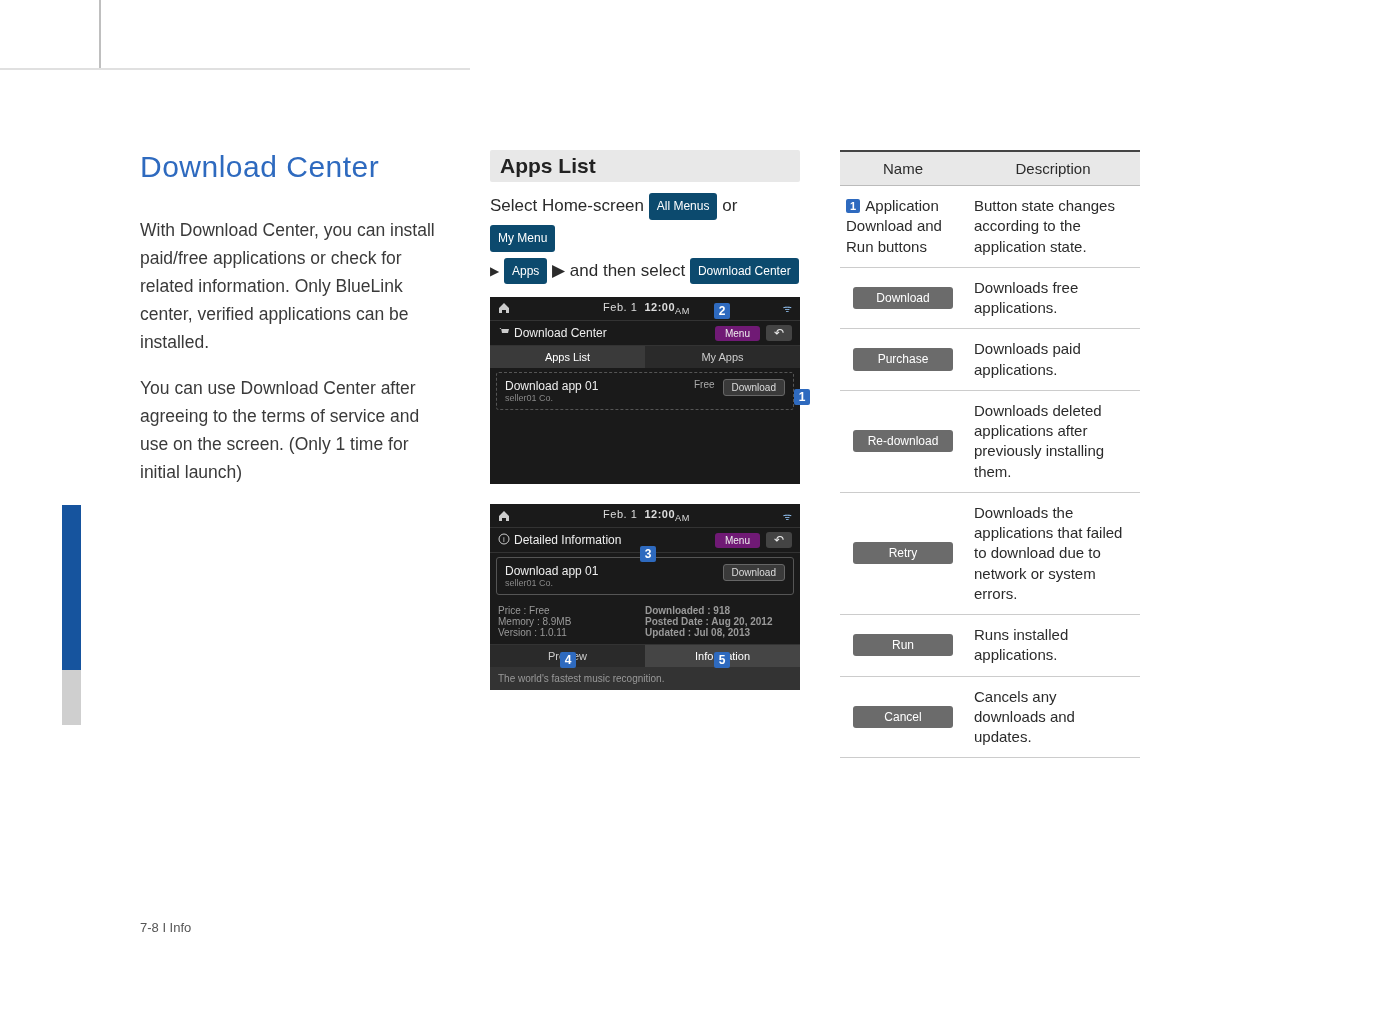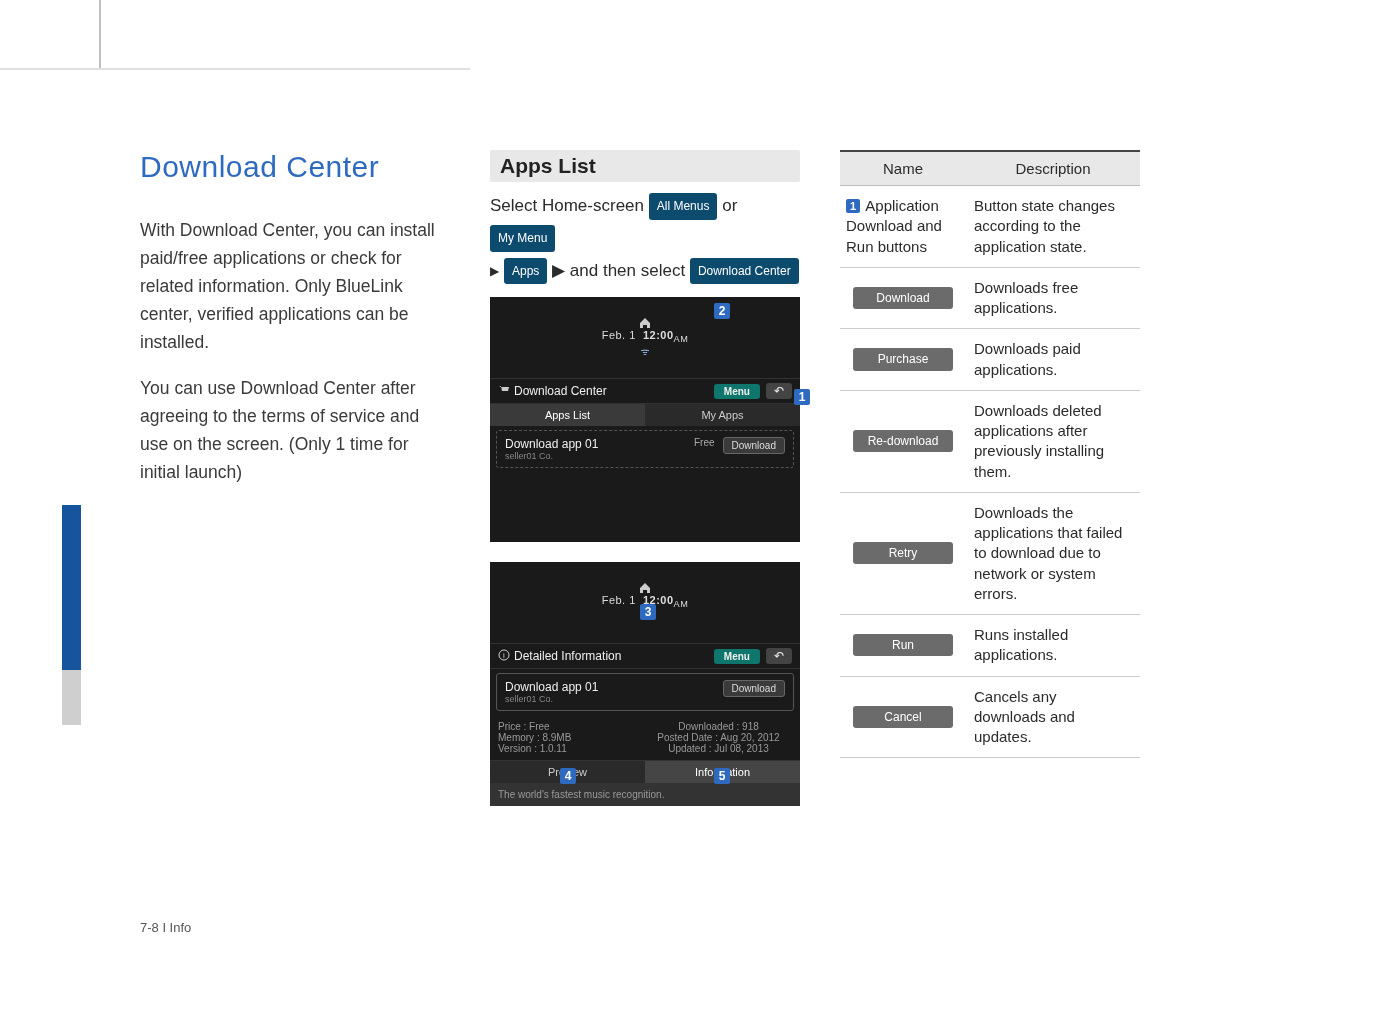--- a/index.html
+++ b/index.html
@@ -110,24 +110,23 @@
     margin-top: 10px;
     background: #1a1a1a;
     color: #ccc;
     font-size: 11px;
     position: relative;
     width: 310px;
   }
   .shot .statusbar {
     display: flex;
     align-items: center;
-    padding: 20px 8px;
+    padding: 4px 8px;
     font-size: 11px;
     color: #ddd;
-    flex-direction: column;
   }
   .shot .statusbar .home-ico {
     width: 12px; height: 12px;
     display: inline-block;
   }
   .shot .statusbar .clock {
     flex: 1;
     text-align: center;
     letter-spacing: 0.5px;
   }
@@ -141,27 +140,26 @@
     padding: 4px 8px;
     border-top: 1px solid #333;
     border-bottom: 1px solid #333;
   }
   .shot .titlebar .ttl {
     flex: 1;
     color: #eee;
     font-size: 12px;
   }
   .shot .titlebar .menu-btn {
-    background: #0f766e;
+    background: #701a75;
     color: #eee;
     font-size: 10px;
     padding: 2px 10px;
     border-radius: 3px;
     margin-right: 6px;
-    font-weight: bold;
   }
   .shot .titlebar .back-btn {
     background: #444;
     color: #eee;
     font-size: 12px;
     padding: 1px 8px;
     border-radius: 3px;
   }
   .shot .tabs {
     display: flex;
@@ -191,21 +189,21 @@
   .shot .row .rprice { font-size:10px; color:#aaa; margin-right:8px;}
   .shot .row .dl-btn {
     background:#3a3a3a; border:1px solid #666; color:#ddd;
     font-size:10px; padding:2px 8px; border-radius:3px;
   }
   .shot .blank { height:70px; }
 
   .shot .detail-body { padding: 6px 8px; font-size:10px; color:#999; }
   .shot .detail-row { display:flex; }
   .shot .detail-row .dleft { flex:1; }
-  .shot .detail-row .dright { flex:1; text-align:center; }
+  .shot .detail-row .dright { flex:1; text-align:left;font-weight:bold; }
   .shot .detail-tabs { display:flex; border-top:1px solid #333; }
   .shot .detail-tabs .dtab {
     flex:1; text-align:center; font-size:11px; padding:5px 0; color:#ccc;
     background:#2a2a2a;
   }
   .shot .detail-tabs .dtab.active { background:#454545; color:#fff; }
   .shot .footer {
     background:#333; color:#999; font-size:10px; padding:6px 8px;
   }
 

